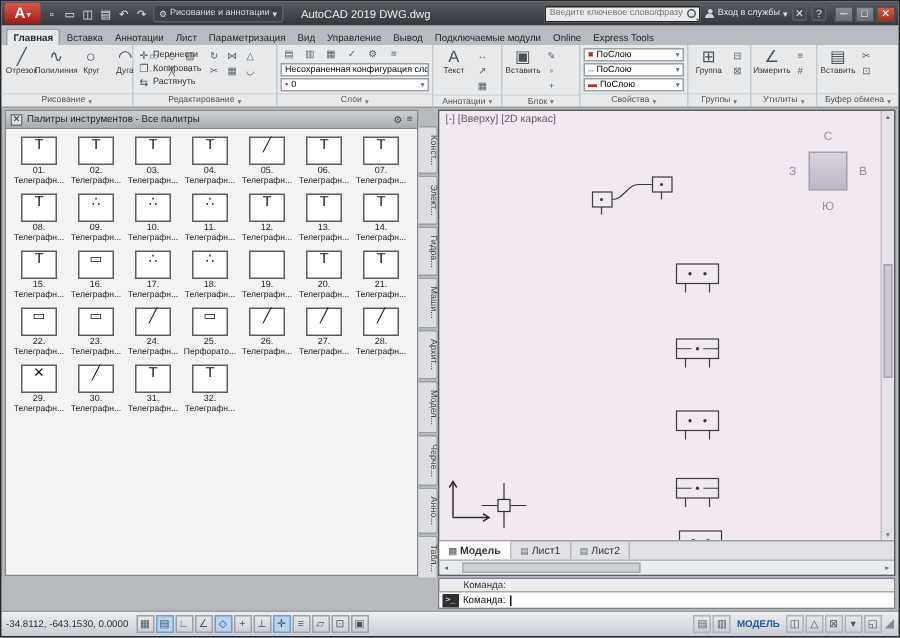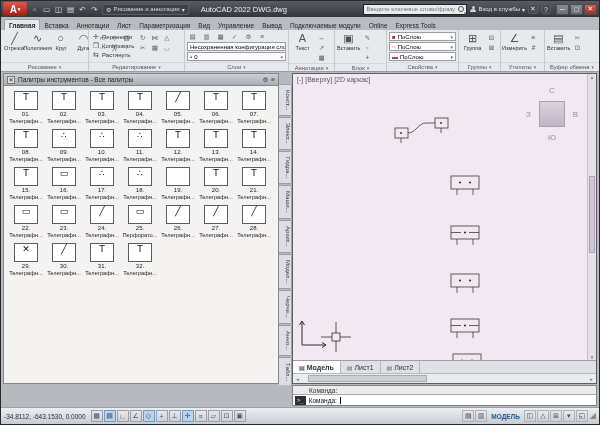--- a/index.html
+++ b/index.html
@@ -133,21 +133,21 @@
         <span class="qbtn">▤</span>
         <span class="qbtn">↶</span>
         <span class="qbtn">↷</span>
       </div>
     <div class="workspace">
       <span>⚙</span>
       <span>Рисование и аннотации</span>
       <span>▾</span>
     </div>
     <div class="tb-title">
-      <span>AutoCAD 2022</span> <span>DWG.dwg</span>
+      <span>AutoCAD 2019</span> <span>DWG.dwg</span>
     </div>
     <div class="tb-right">
       <div class="tb-search">
         <input placeholder="Введите ключевое слово/фразу" style="">
         <span class="mag"></span>
       </div>
       <div class="signin">
         <span class="person"></span>
         <span>Вход в службы</span>
         <span>▾</span>

